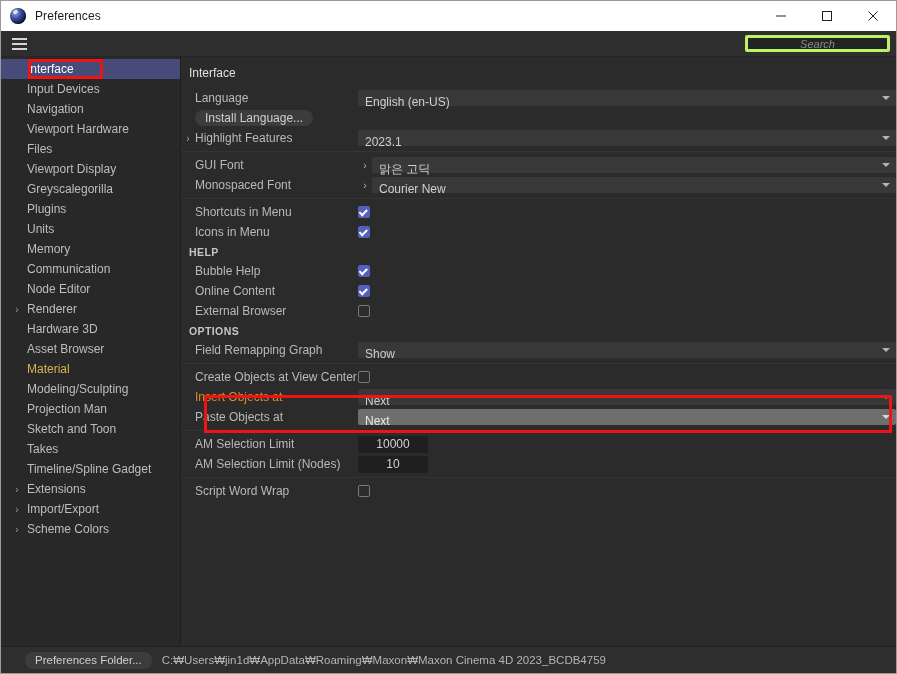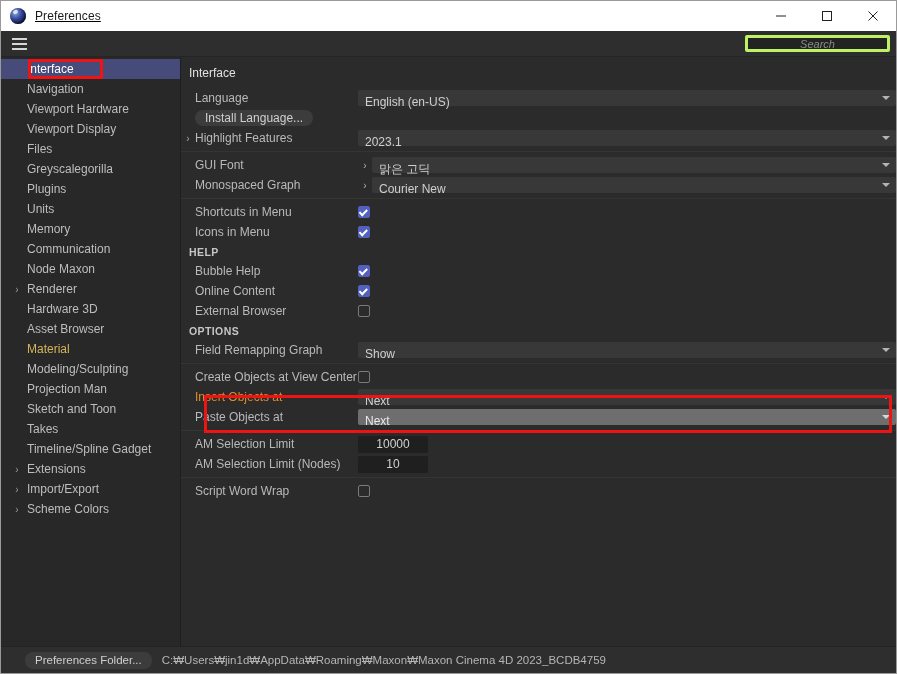--- a/index.html
+++ b/index.html
@@ -16,21 +16,20 @@
     background: #2b2b2b;
     border: 1px solid #9a9a9a;
   }
 
   
   .titlebar {
     height: 30px; min-height: 30px;
     background: #ffffff;
     display: flex; align-items: center;
     position: relative;
-    text-decoration: underline;
   }
   .app-icon {
     width: 16px; height: 16px; margin-left: 9px; margin-right: 9px;
     border-radius: 50%;
     background: radial-gradient(circle at 33% 30%, #8fa8d8 0%, #32459b 42%, #151c45 75%, #0a0d22 100%);
     box-shadow: inset -1px -1px 2px rgba(0,0,0,.6);
     position: relative;
   }
   .app-icon::after {
     content: ""; position: absolute; left: 2.5px; top: 2px;
@@ -301,57 +300,61 @@
 
   <div class="body">
 
     <div class="sidebar">
       <div class="nav-item selected">
         <span class="twisty empty">›</span>
         <span class="nav-label">Interface</span>
       </div>
       <div class="nav-item">
         <span class="twisty empty">›</span>
+        <span class="nav-label">Input Devices</span>
+      </div>
+      <div class="nav-item">
+        <span class="twisty empty">›</span>
         <span class="nav-label">Navigation</span>
       </div>
       <div class="nav-item">
         <span class="twisty empty">›</span>
         <span class="nav-label">Viewport Hardware</span>
       </div>
       <div class="nav-item">
         <span class="twisty empty">›</span>
+        <span class="nav-label">Files</span>
+      </div>
+      <div class="nav-item">
+        <span class="twisty empty">›</span>
         <span class="nav-label">Viewport Display</span>
       </div>
       <div class="nav-item">
         <span class="twisty empty">›</span>
-        <span class="nav-label">Files</span>
-      </div>
-      <div class="nav-item">
-        <span class="twisty empty">›</span>
         <span class="nav-label">Greyscalegorilla</span>
       </div>
       <div class="nav-item">
         <span class="twisty empty">›</span>
         <span class="nav-label">Plugins</span>
       </div>
       <div class="nav-item">
         <span class="twisty empty">›</span>
         <span class="nav-label">Units</span>
       </div>
       <div class="nav-item">
         <span class="twisty empty">›</span>
         <span class="nav-label">Memory</span>
       </div>
       <div class="nav-item">
         <span class="twisty empty">›</span>
         <span class="nav-label">Communication</span>
       </div>
       <div class="nav-item">
         <span class="twisty empty">›</span>
-        <span class="nav-label">Node Maxon</span>
+        <span class="nav-label">Node Editor</span>
       </div>
       <div class="nav-item">
         <span class="twisty">›</span>
         <span class="nav-label">Renderer</span>
       </div>
       <div class="nav-item">
         <span class="twisty empty">›</span>
         <span class="nav-label">Hardware 3D</span>
       </div>
       <div class="nav-item">
@@ -440,21 +443,21 @@
           <span class="ctrl-area">
             <span class="dropdown">
               <span class="dd-val">맑은 고딕</span>
               <span class="caret"></span>
             </span>
           </span>
         </div>
 
         <div class="row">
           <span class="twisty empty">›</span>
-          <span class="label">Monospaced Graph</span>
+          <span class="label">Monospaced Font</span>
           <span class="subarrow">›</span>
           <span class="ctrl-area">
             <span class="dropdown">
               <span class="dd-val">Courier New</span>
               <span class="caret"></span>
             </span>
           </span>
         </div>
 
         <div class="sep"></div>

